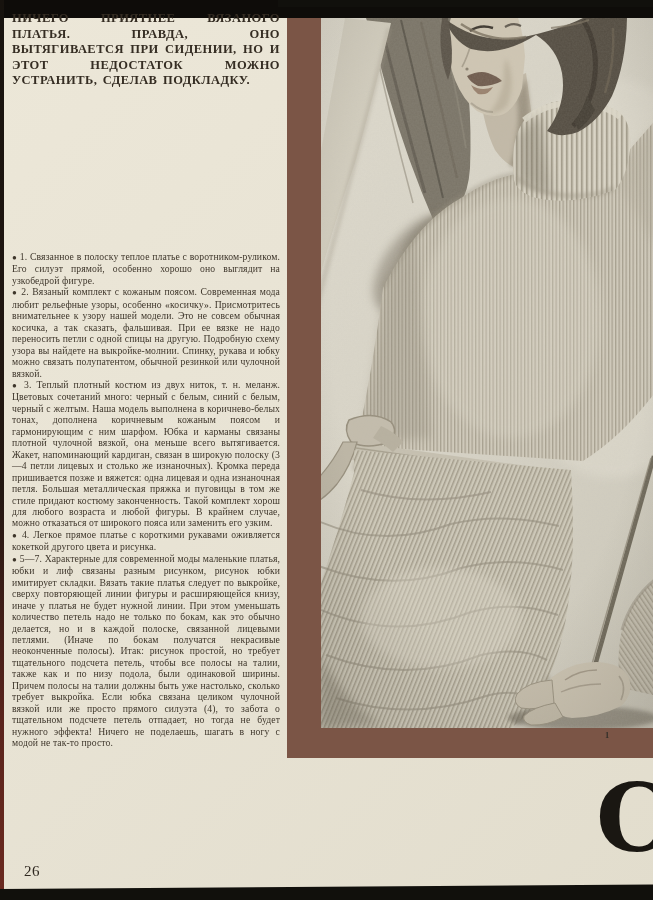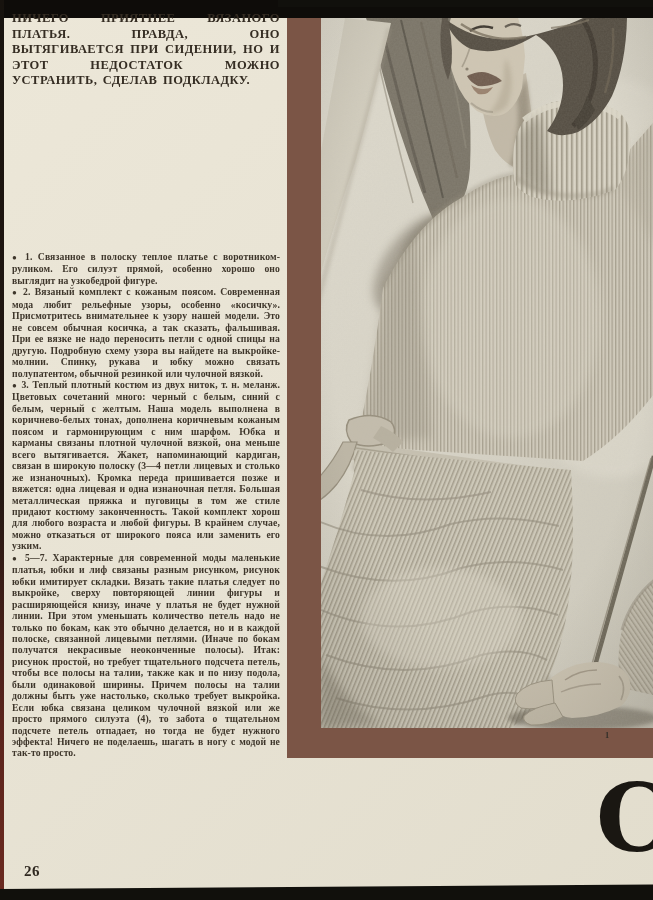--- a/index.html
+++ b/index.html
@@ -24,31 +24,31 @@
     position:absolute;left:8px;top:-7px;width:268px;
     font-weight:700;font-size:12.5px;line-height:15.55px;
     letter-spacing:.45px;word-spacing:2px;text-align:justify;
     color:var(--text_dark);
   }
   .intro p{margin:0;}
   .intro p+p{margin-top:5px;text-indent:14px;}
 
   .models{
     position:absolute;left:8px;top:233px;width:268px;
-    font-weight:700;font-size:9.7px;line-height:11.45px;
+    font-weight:400;font-size:9.7px;line-height:11.45px;
     letter-spacing:.1px;text-align:justify;
     color:#3e362b;
   }
   .models p{margin:0;}
   .models .bullet{font-size:8px;letter-spacing:0;}
   .models .sub{text-indent:13px;}
 
   .page-number{
     position:absolute;left:20px;top:845px;
-    font-weight:700;font-size:15px;color:#2f2820;letter-spacing:.5px;
+    font-weight:400;font-size:15px;color:#2f2820;letter-spacing:.5px;
   }
 
   
   .frame-left{position:absolute;left:283px;top:0;width:34px;height:740px;background:var(--frame_brown);}
   .frame-bottom{position:absolute;left:283px;top:710px;width:370px;height:30px;background:var(--frame_brown);}
   .photo{position:absolute;left:317px;top:0;width:336px;height:710px;display:block;}
   .photo-label{position:absolute;left:601px;top:712px;font-size:8.5px;font-weight:700;color:#33302a;}
 
   .drop-cap{position:absolute;left:592px;top:763px;width:62px;height:92px;overflow:visible;}
 </style>
@@ -58,20 +58,21 @@
 <div class="page">
 
   <div class="intro">
     <p>НИЧЕГО ПРИЯТНЕЕ ВЯЗАНОГО ПЛАТЬЯ. ПРАВДА, ОНО ВЫТЯГИВАЕТСЯ ПРИ СИДЕНИИ, НО И ЭТОТ НЕДОСТАТОК МОЖНО УСТРАНИТЬ, СДЕЛАВ ПОДКЛАДКУ.</p>
   </div>
 
   <div class="models">
     <p><span class="bullet">●</span> <span>1.</span> <span>Связанное в полоску теплое платье с воротником-руликом. Его силуэт прямой, особенно хорошо оно выглядит на узкобедрой фигуре.</span></p>
     <p><span class="bullet">●</span> <span>2.</span> <span>Вязаный комплект с кожаным поясом. Современная мода любит рельефные узоры, особенно «косичку». Присмотритесь внимательнее к узору нашей модели. Это не совсем обычная косичка, а так сказать, фальшивая. При ее вязке не надо переносить петли с одной спицы на другую. Подробную схему узора вы найдете на выкройке-молнии. Спинку, рукава и юбку можно связать полупатентом, обычной резинкой или чулочной вязкой.</span></p>
     <p><span class="bullet">●</span> <span>3.</span> <span>Теплый плотный костюм из двух ниток, т. н. меланж. Цветовых сочетаний много: черный с белым, синий с белым, черный с желтым. Наша модель выполнена в коричнево-белых тонах, дополнена коричневым кожаным поясом и гармонирующим с ним шарфом. Юбка и карманы связаны плотной чулочной вязкой, она меньше всего вытягивается. Жакет, напоминающий кардиган, связан в широкую полоску (3—4 петли лицевых и столько же изнаночных). Кромка переда пришивается позже и вяжется: одна лицевая и одна изнаночная петля. Большая металлическая пряжка и пуговицы в том же стиле придают костюму законченность. Такой комплект хорош для любого возраста и любой фигуры. В крайнем случае, можно отказаться от широкого пояса или заменить его узким.</span></p>
+    <p><span class="bullet">●</span> <span>4.</span> <span>Легкое прямое платье с короткими рукавами оживляется кокеткой другого цвета и рисунка.</span></p>
     <p><span class="bullet">●</span> <span>5—7.</span> <span>Характерные для современной моды маленькие платья, юбки и лиф связаны разным рисунком, рисунок юбки имитирует складки. Вязать такие платья следует по выкройке, сверху повторяющей линии фигуры и расширяющейся книзу, иначе у платья не будет нужной линии. При этом уменьшать количество петель надо не только по бокам, как это обычно делается, но и в каждой полоске, связанной лицевыми петлями. (Иначе по бокам получатся некрасивые неоконченные полосы). Итак: рисунок простой, но требует тщательного подсчета петель, чтобы все полосы на талии, также как и по низу подола, были одинаковой ширины. Причем полосы на талии должны быть уже настолько, сколько требует выкройка. Если юбка связана целиком чулочной вязкой или же просто прямого силуэта (4), то забота о тщательном подсчете петель отпадает, но тогда не будет нужного эффекта! Ничего не поделаешь, шагать в ногу с модой не так-то просто.</span></p>
   </div>
 
   <div class="page-number">26</div>
 
   <div class="frame-left"></div>
   <div class="frame-bottom"></div>
 
   <svg class="photo" viewBox="0 0 336 710" xmlns="http://www.w3.org/2000/svg" preserveAspectRatio="none">
     <defs>

